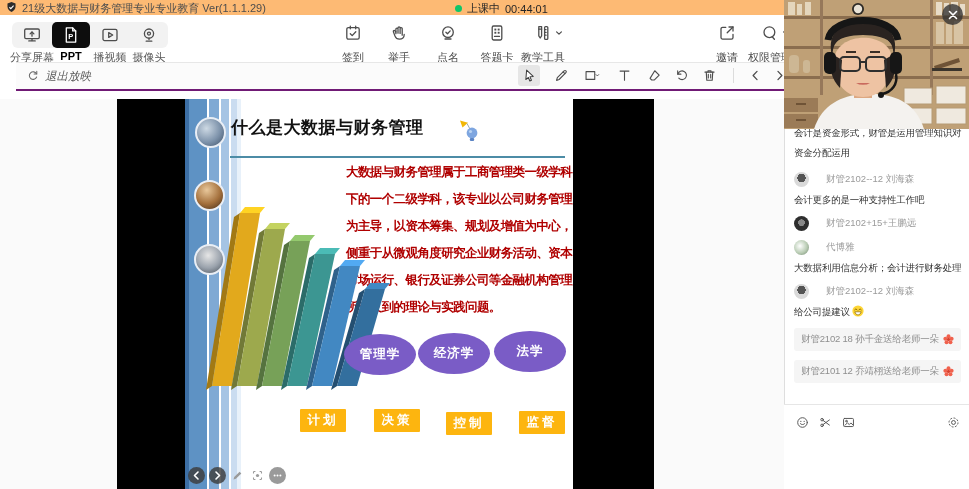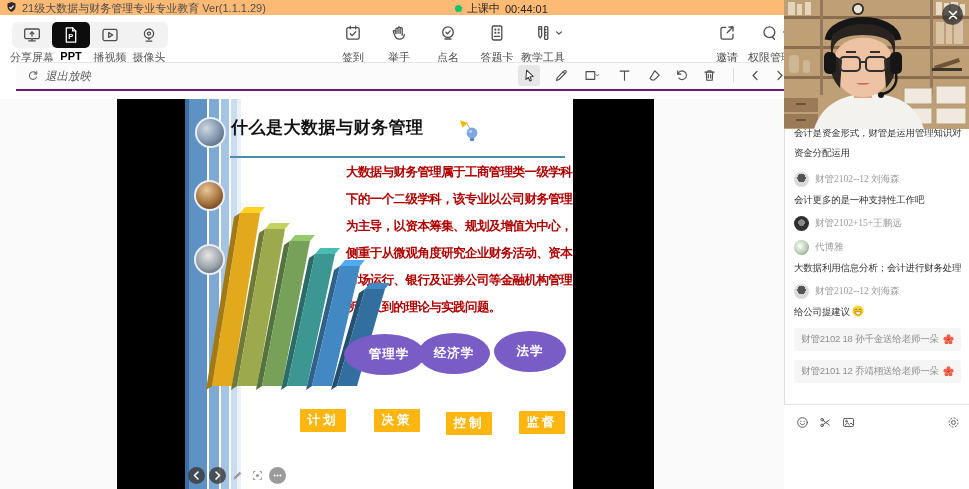--- a/index.html
+++ b/index.html
@@ -51,21 +51,21 @@
         font-size:12.5px;font-weight:bold;letter-spacing:3px;border-radius:1px;}
   .navdot{width:17px;height:17px;border-radius:50%;display:flex;align-items:center;justify-content:center;cursor:pointer;}
   .navdot svg{width:11px;height:11px;}
   .navdot.dark{background:rgba(60,60,60,.82);}
   .navdot.grey{background:#9a9a9a;}
   
   #chat{left:784px;top:0;width:185px;height:489px;background:#fff;border-left:1px solid #dedede;box-sizing:border-box;}
   #chatlist{position:absolute;left:0;top:0;width:100%;padding:118px 8px 0 9px;box-sizing:border-box;}
   .msg{margin-top:5px;font-size:9.5px;letter-spacing:-.2px;color:#333;line-height:15px;white-space:nowrap;}
   .msg .mline{line-height:20px;}
-  .namerow{margin-top:9px;display:flex;align-items:center;gap:6px;font-family:Liberation Serif, serif;}
+  .namerow{margin-top:9px;display:flex;align-items:center;gap:17px;}
   .avatar{width:15px;height:15px;border-radius:50%;flex:0 0 15px;}
   .avatar.av1{background:radial-gradient(circle at 50% 40%,#555 0 35%,#d9d9d9 36%);}
   .avatar.av2{background:radial-gradient(circle at 50% 45%,#888 0 30%,#2e2e2e 31%);}
   .avatar.av3{background:radial-gradient(circle at 40% 40%,#ffffff,#b9ccb4 55%,#6b7f68);}
   .uname{font-size:9.5px;color:#9b9b9b;white-space:nowrap;}
   .gift{margin-top:9px;height:23px;background:#f5f5f5;border-radius:3px;display:flex;align-items:center;justify-content:center;gap:4px;
         font-size:9.5px;color:#8f8f8f;letter-spacing:-.2px;white-space:nowrap;}
   .emoji{display:inline-block;vertical-align:-2px;margin-left:2px;}
   #inputbar{left:784px;top:404px;width:185px;height:85px;border-top:1px solid #e6e6e6;background:#fff;box-sizing:border-box;}
   .cicon{position:absolute;top:10px;width:15px;height:15px;cursor:pointer;}
@@ -370,21 +370,21 @@
             <polygon points="118,55 138,55 110,187 90,187" fill="#3C9692"></polygon>
             <polygon points="118,55 123,49 143,49 138,55" fill="rgb(75,187,182)"></polygon>
             <polygon points="137,71 143,67 115,187 109,191" fill="rgb(47,97,139)"></polygon>
             <polygon points="143,67 163,67 135,187 115,187" fill="#4288C2"></polygon>
             <polygon points="143,67 148,61 168,61 163,67" fill="rgb(82,170,242)"></polygon>
             <polygon points="162,94 168,90 140,187 134,191" fill="rgb(36,79,113)"></polygon>
             <polygon points="168,90 188,90 160,187 140,187" fill="#336F9E"></polygon>
             <polygon points="168,90 173,84 193,84 188,90" fill="rgb(63,138,197)"></polygon>
           </svg>
         <div id="ellipses">
-            <div class="ellipse abs" style="left: 159px; top: 235px; background: rgb(122, 92, 198); padding-left: 9px;">管理学</div>
+            <div class="ellipse abs" style="left: 159px; top: 235px; background: rgb(122, 92, 198);">管理学</div>
             <div class="ellipse abs" style="left: 233px; top: 234px; background: rgb(122, 92, 198);">经济学</div>
             <div class="ellipse abs" style="left: 309px; top: 232px; background: rgb(122, 92, 198);">法学</div>
           </div>
         <div id="yboxes">
             <div class="ybox abs" style="left: 115px; top: 310px; background: rgb(253, 181, 15);">计划</div>
             <div class="ybox abs" style="left: 189px; top: 310px; background: rgb(253, 181, 15);">决策</div>
             <div class="ybox abs" style="left: 261px; top: 313px; background: rgb(253, 181, 15);">控制</div>
             <div class="ybox abs" style="left: 334px; top: 312px; background: rgb(253, 181, 15);">监督</div>
           </div>
         <div id="navdots">

